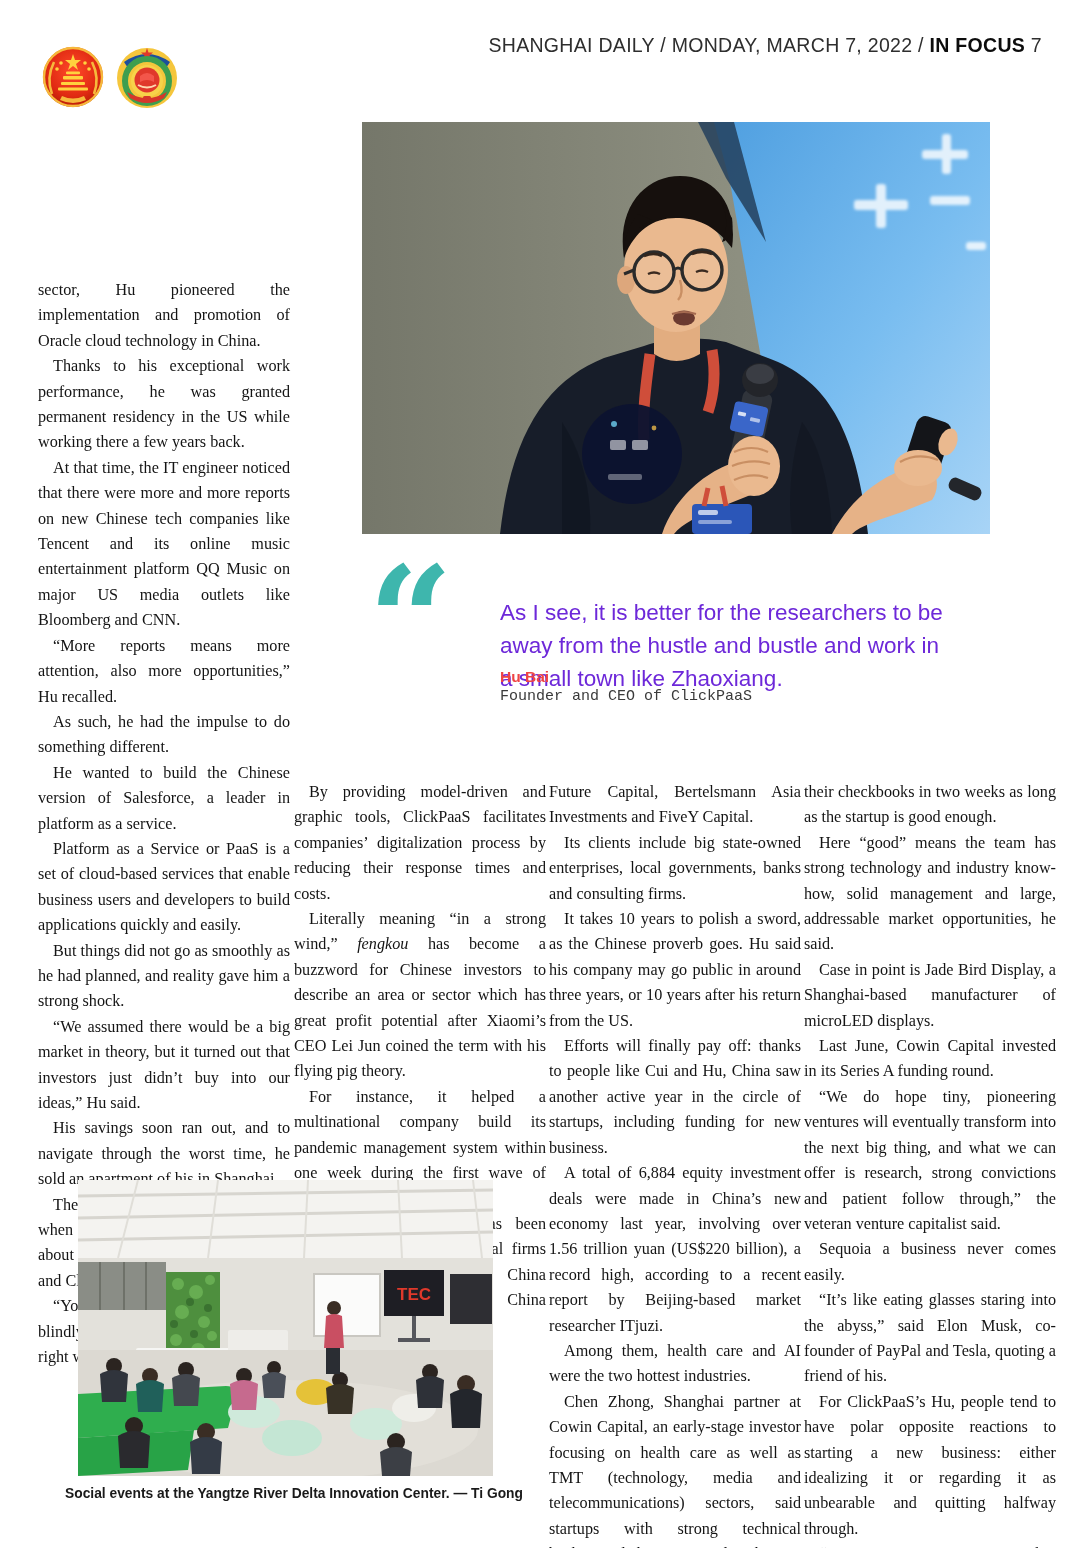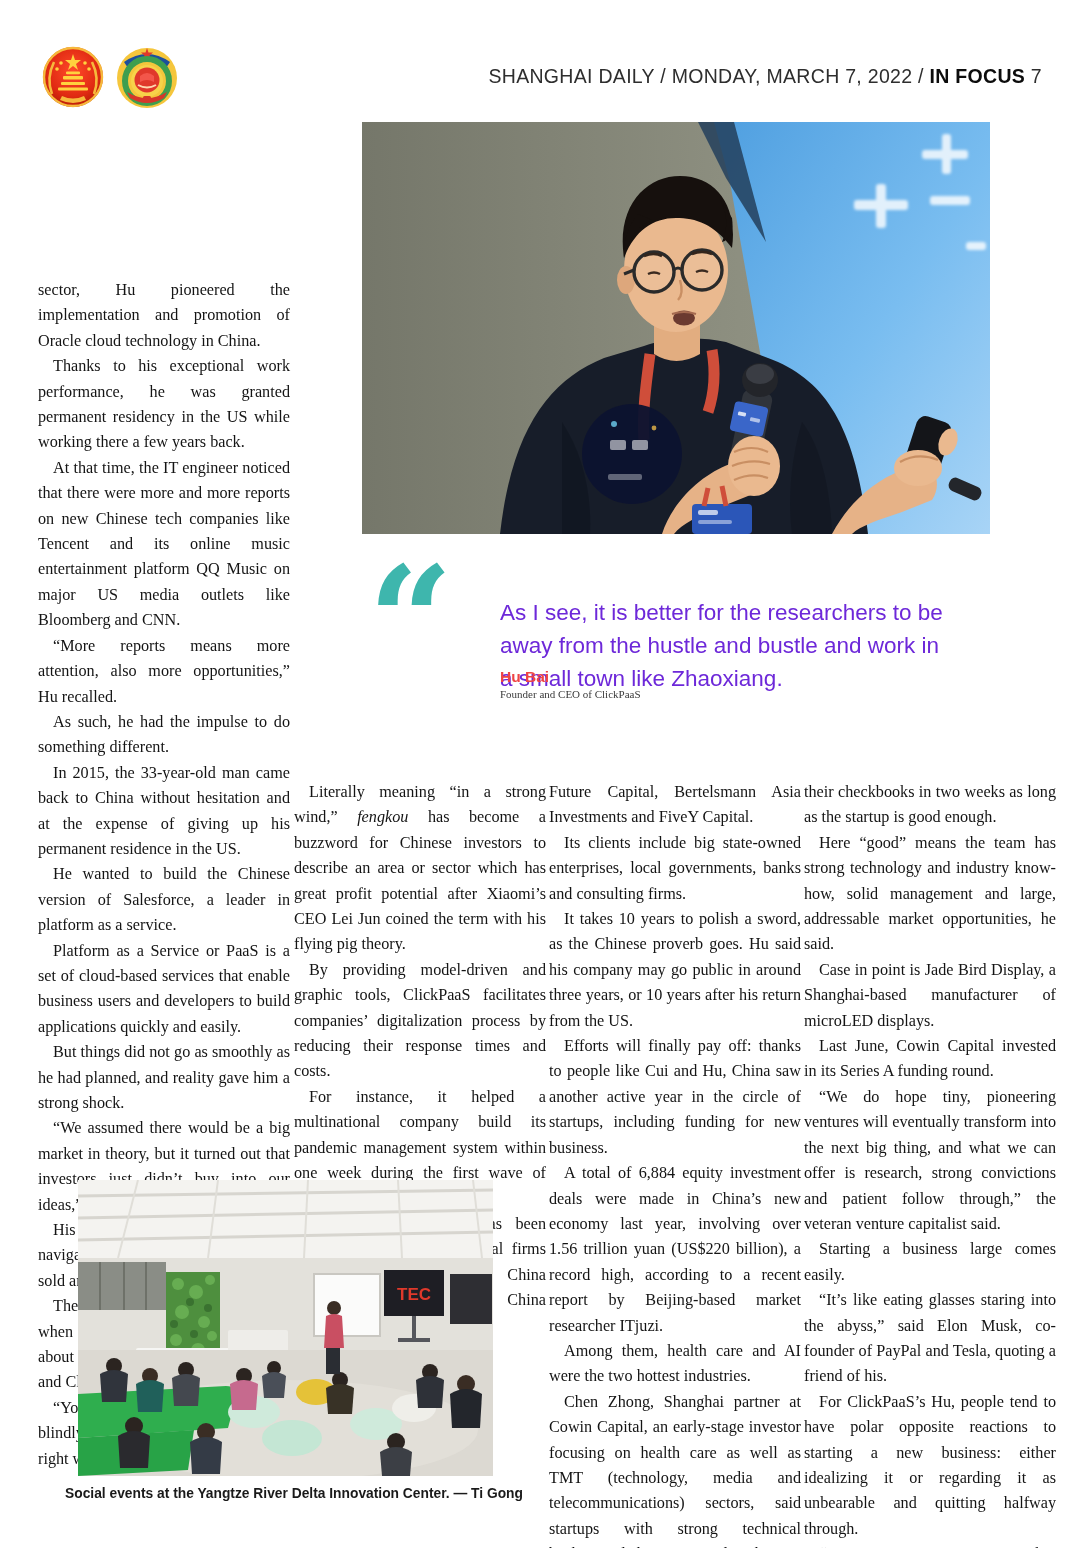--- a/index.html
+++ b/index.html
@@ -2,41 +2,41 @@
 <html><head>
 <meta charset="utf-8">
 <style>
   html,body{margin:0;padding:0;background:#ffffff;}
   #page{position:relative;width:1080px;height:1548px;background:#ffffff;overflow:hidden;
         font-family:"Liberation Serif", serif;color:#141414;}
 
   
   #masthead{position:absolute;top:34px;right:38px;width:720px;text-align:right;
             font-family:"Liberation Sans", sans-serif;font-size:19.5px;color:#2e2e2e;
-            letter-spacing:.3px;white-space:nowrap;margin-top:31px;}
+            letter-spacing:.3px;white-space:nowrap;}
   #masthead .section{font-weight:bold;color:#0c0c0c;}
 
   
   #emblems{position:absolute;left:40px;top:38px;width:140px;height:78px;display:flex;gap:8px;}
   .emblem{width:66px;height:78px;display:flex;align-items:center;justify-content:center;}
 
   
   #main-photo{position:absolute;left:362px;top:122px;width:628px;height:412px;overflow:hidden;}
 
   
   #quote-mark{position:absolute;left:368px;top:556px;width:120px;height:110px;
               font-family:"DejaVu Serif", serif;font-weight:bold;font-size:148px;line-height:.88;
               color:#3EB6AD;overflow:hidden;}
   #quote-text{position:absolute;left:500px;top:596px;width:448px;
               font-family:"Liberation Sans", sans-serif;font-size:22.5px;line-height:33px;
               color:#6d28d9;}
   #quote-author{position:absolute;left:500px;top:668px;width:400px;
                 font-family:"Liberation Sans", sans-serif;font-size:15.5px;font-weight:bold;color:#ef4444;}
   #quote-author-title{position:absolute;left:500px;top:688px;width:400px;
-                font-family:Liberation Serif, serif;font-size:11px;color:#3a3a3a;}
+                font-family:Liberation Mono, monospace;font-size:15px;color:#3a3a3a;}
 
   
   .col{position:absolute;width:252px;font-size:16.2px;line-height:25.4px;text-align:justify;}
   .col p{margin:0;text-indent:15px;}
   .col p.noindent{text-indent:0;}
   #col1{left:38px;top:278px;}
   #col2{left:294px;top:780px;}
   #col3{left:549px;top:780px;}
   #col4{left:804px;top:780px;}
 
@@ -194,51 +194,50 @@
   <div id="quote-text">As I see, it is better for the researchers to be away from the hustle and bustle and work in a small town like Zhaoxiang.</div>
   <div id="quote-author">Hu Bai</div>
   <div id="quote-author-title">Founder and CEO of ClickPaaS</div>
 
   <div id="col1" class="col">
       <p class="noindent">sector, Hu pioneered the implementation and promotion of Oracle cloud technology in China.</p>
       <p>Thanks to his exceptional work performance, he was granted permanent residency in the US while working there a few years back.</p>
       <p>At that time, the IT engineer noticed that there were more and more reports on new Chinese tech companies like Tencent and its online music entertainment platform QQ Music on major US media outlets like Bloomberg and CNN.</p>
       <p>“More reports means more attention, also more opportunities,” Hu recalled.</p>
       <p>As such, he had the impulse to do something different.</p>
-      <p>In 2015, the 33-year-old man came back to China without hesitation and at the expense of giving up his permanent residence in the US.</p>
       <p>He wanted to build the Chinese version of Salesforce, a leader in platform as a service.</p>
       <p>Platform as a Service or PaaS is a set of cloud-based services that enable business users and developers to build applications quickly and easily.</p>
       <p>But things did not go as smoothly as he had planned, and reality gave him a strong shock.</p>
       <p>“We assumed there would be a big market in theory, but it turned out that investors just didn’t buy into our ideas,” Hu said.</p>
       <p>His savings soon ran out, and to navigate through the worst time, he sold an apartment of his in Shanghai.</p>
       <p>The turning point came around 2018 when almost everybody was talking about PaaS in the circle of startups and ClickPaaS survived.</p>
       <p>“You see, we didn’t follow <i>fengkou</i> blindly; we were just waiting for the right wind to come,” he said.</p>
     </div>
   <div id="col2" class="col">
+      <p>By providing model-driven and graphic tools, ClickPaaS facilitates companies’ digitalization process by reducing their response times and costs.</p>
       <p>Literally meaning “in a strong wind,” <i>fengkou</i> has become a buzzword for Chinese investors to describe an area or sector which has great profit potential after Xiaomi’s CEO Lei Jun coined the term with his flying pig theory.</p>
-      <p>By providing model-driven and graphic tools, ClickPaaS facilitates companies’ digitalization process by reducing their response times and costs.</p>
       <p>For instance, it helped a multinational company build its pandemic management system within one week during the first wave of COVID-19.</p>
       <p>So far, the company has been backed by top venture capital firms like Sequoia Capital China Management LLP, SIG China Investments,</p>
     </div>
   <div id="col3" class="col">
       <p class="noindent">Future Capital, Bertelsmann Asia Investments and FiveY Capital.</p>
       <p>Its clients include big state-owned enterprises, local governments, banks and consulting firms.</p>
       <p>It takes 10 years to polish a sword, as the Chinese proverb goes. Hu said his company may go public in around three years, or 10 years after his return from the US.</p>
       <p>Efforts will finally pay off: thanks to people like Cui and Hu, China saw another active year in the circle of startups, including funding for new business.</p>
       <p>A total of 6,884 equity investment deals were made in China’s new economy last year, involving over 1.56 trillion yuan (US$220 billion), a record high, according to a recent report by Beijing-based market researcher ITjuzi.</p>
       <p>Among them, health care and AI were the two hottest industries.</p>
       <p>Chen Zhong, Shanghai partner at Cowin Capital, an early-stage investor focusing on health care as well as TMT (technology, media and telecommunications) sectors, said startups with strong technical backgrounds have emerged in the past two years.</p>
     </div>
   <div id="col4" class="col">
       <p class="noindent">their checkbooks in two weeks as long as the startup is good enough.</p>
       <p>Here “good” means the team has strong technology and industry know-how, solid management and large, addressable market opportunities, he said.</p>
       <p>Case in point is Jade Bird Display, a Shanghai-based manufacturer of microLED displays.</p>
       <p>Last June, Cowin Capital invested in its Series A funding round.</p>
       <p>“We do hope tiny, pioneering ventures will eventually transform into the next big thing, and what we can offer is research, strong convictions and patient follow through,” the veteran venture capitalist said.</p>
-      <p>Starting a business large comes easily.</p>
+      <p>Sequoia a business never comes easily.</p>
       <p>“It’s like eating glasses staring into the abyss,” said Elon Musk, co-founder of PayPal and Tesla, quoting a friend of his.</p>
       <p>For ClickPaaS’s Hu, people tend to have polar opposite reactions to starting a new business: either idealizing it or regarding it as unbearable and quitting halfway through.</p>
       <p>“Starting a startup is neither paradise nor hell; it is just ‘the human world,’” he said, hoping society gives more respect and tolerance to people who dream and think big.</p>
     </div>
 
   <div id="bottom-photo">
     <svg width="415" height="296" viewBox="0 0 415 296">
       <rect x="0" y="0" width="415" height="296" fill="#e9e7e2"></rect>
 
       <rect x="0" y="0" width="415" height="78" fill="#f4f3f0"></rect>

